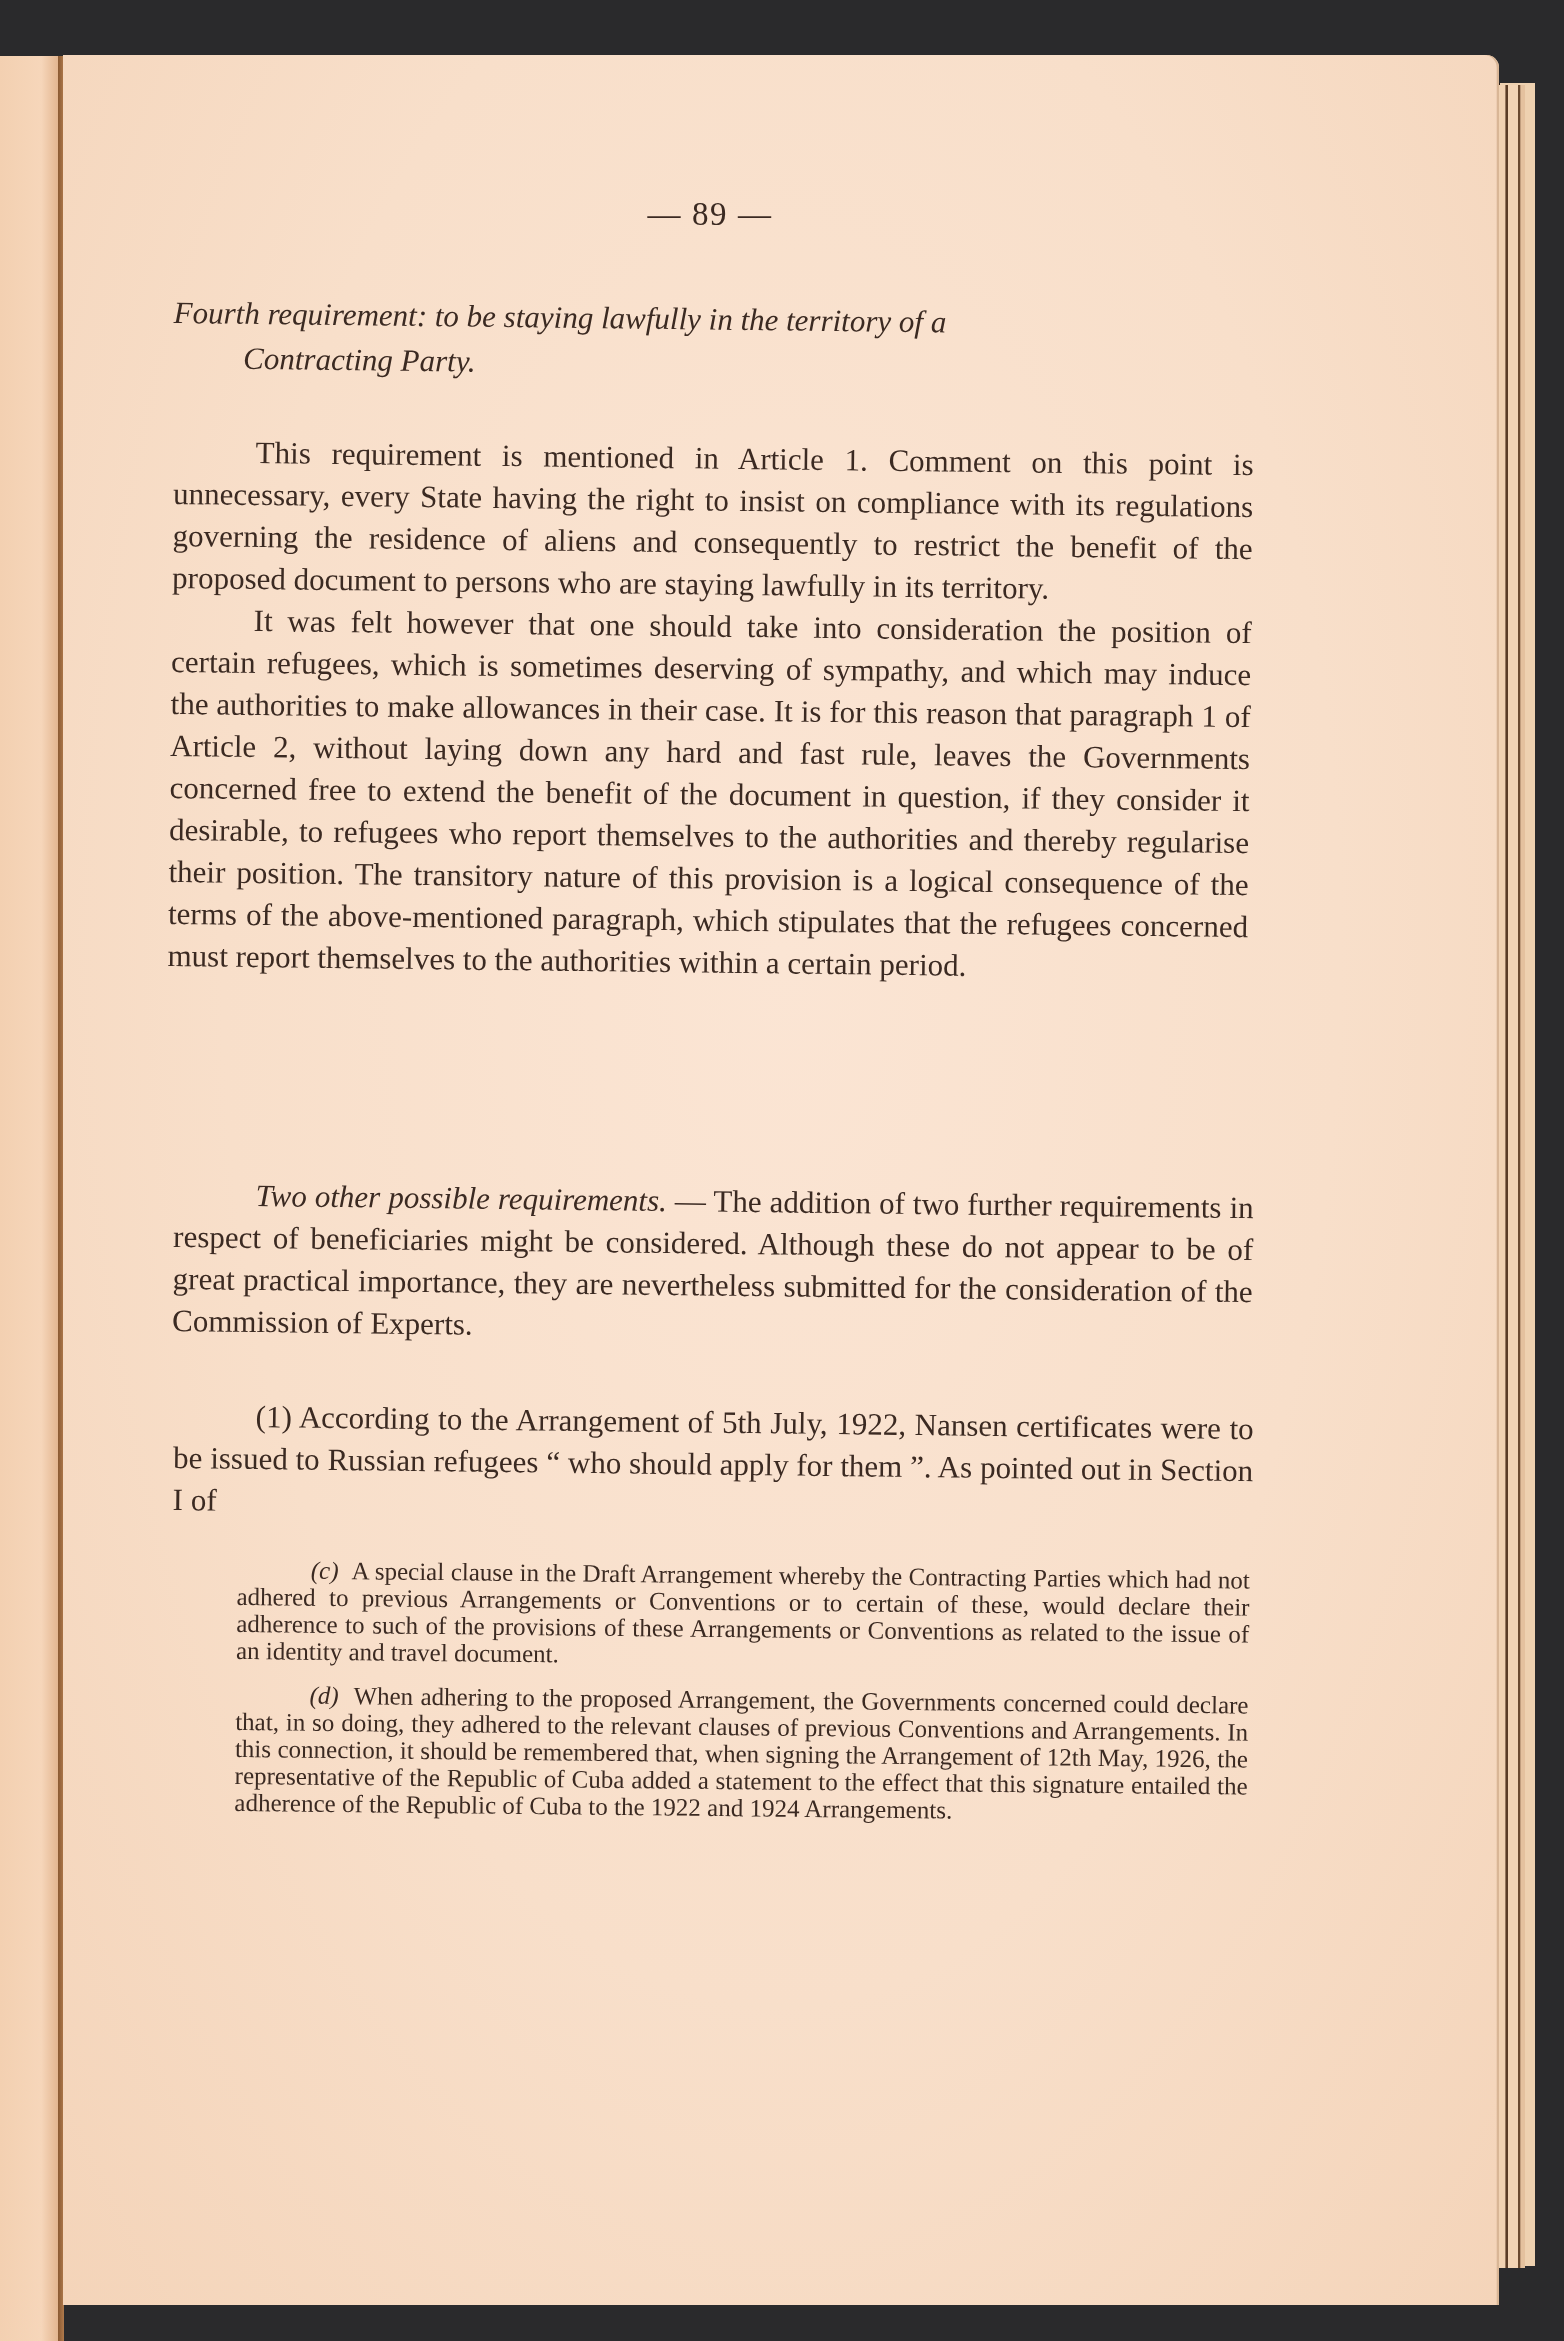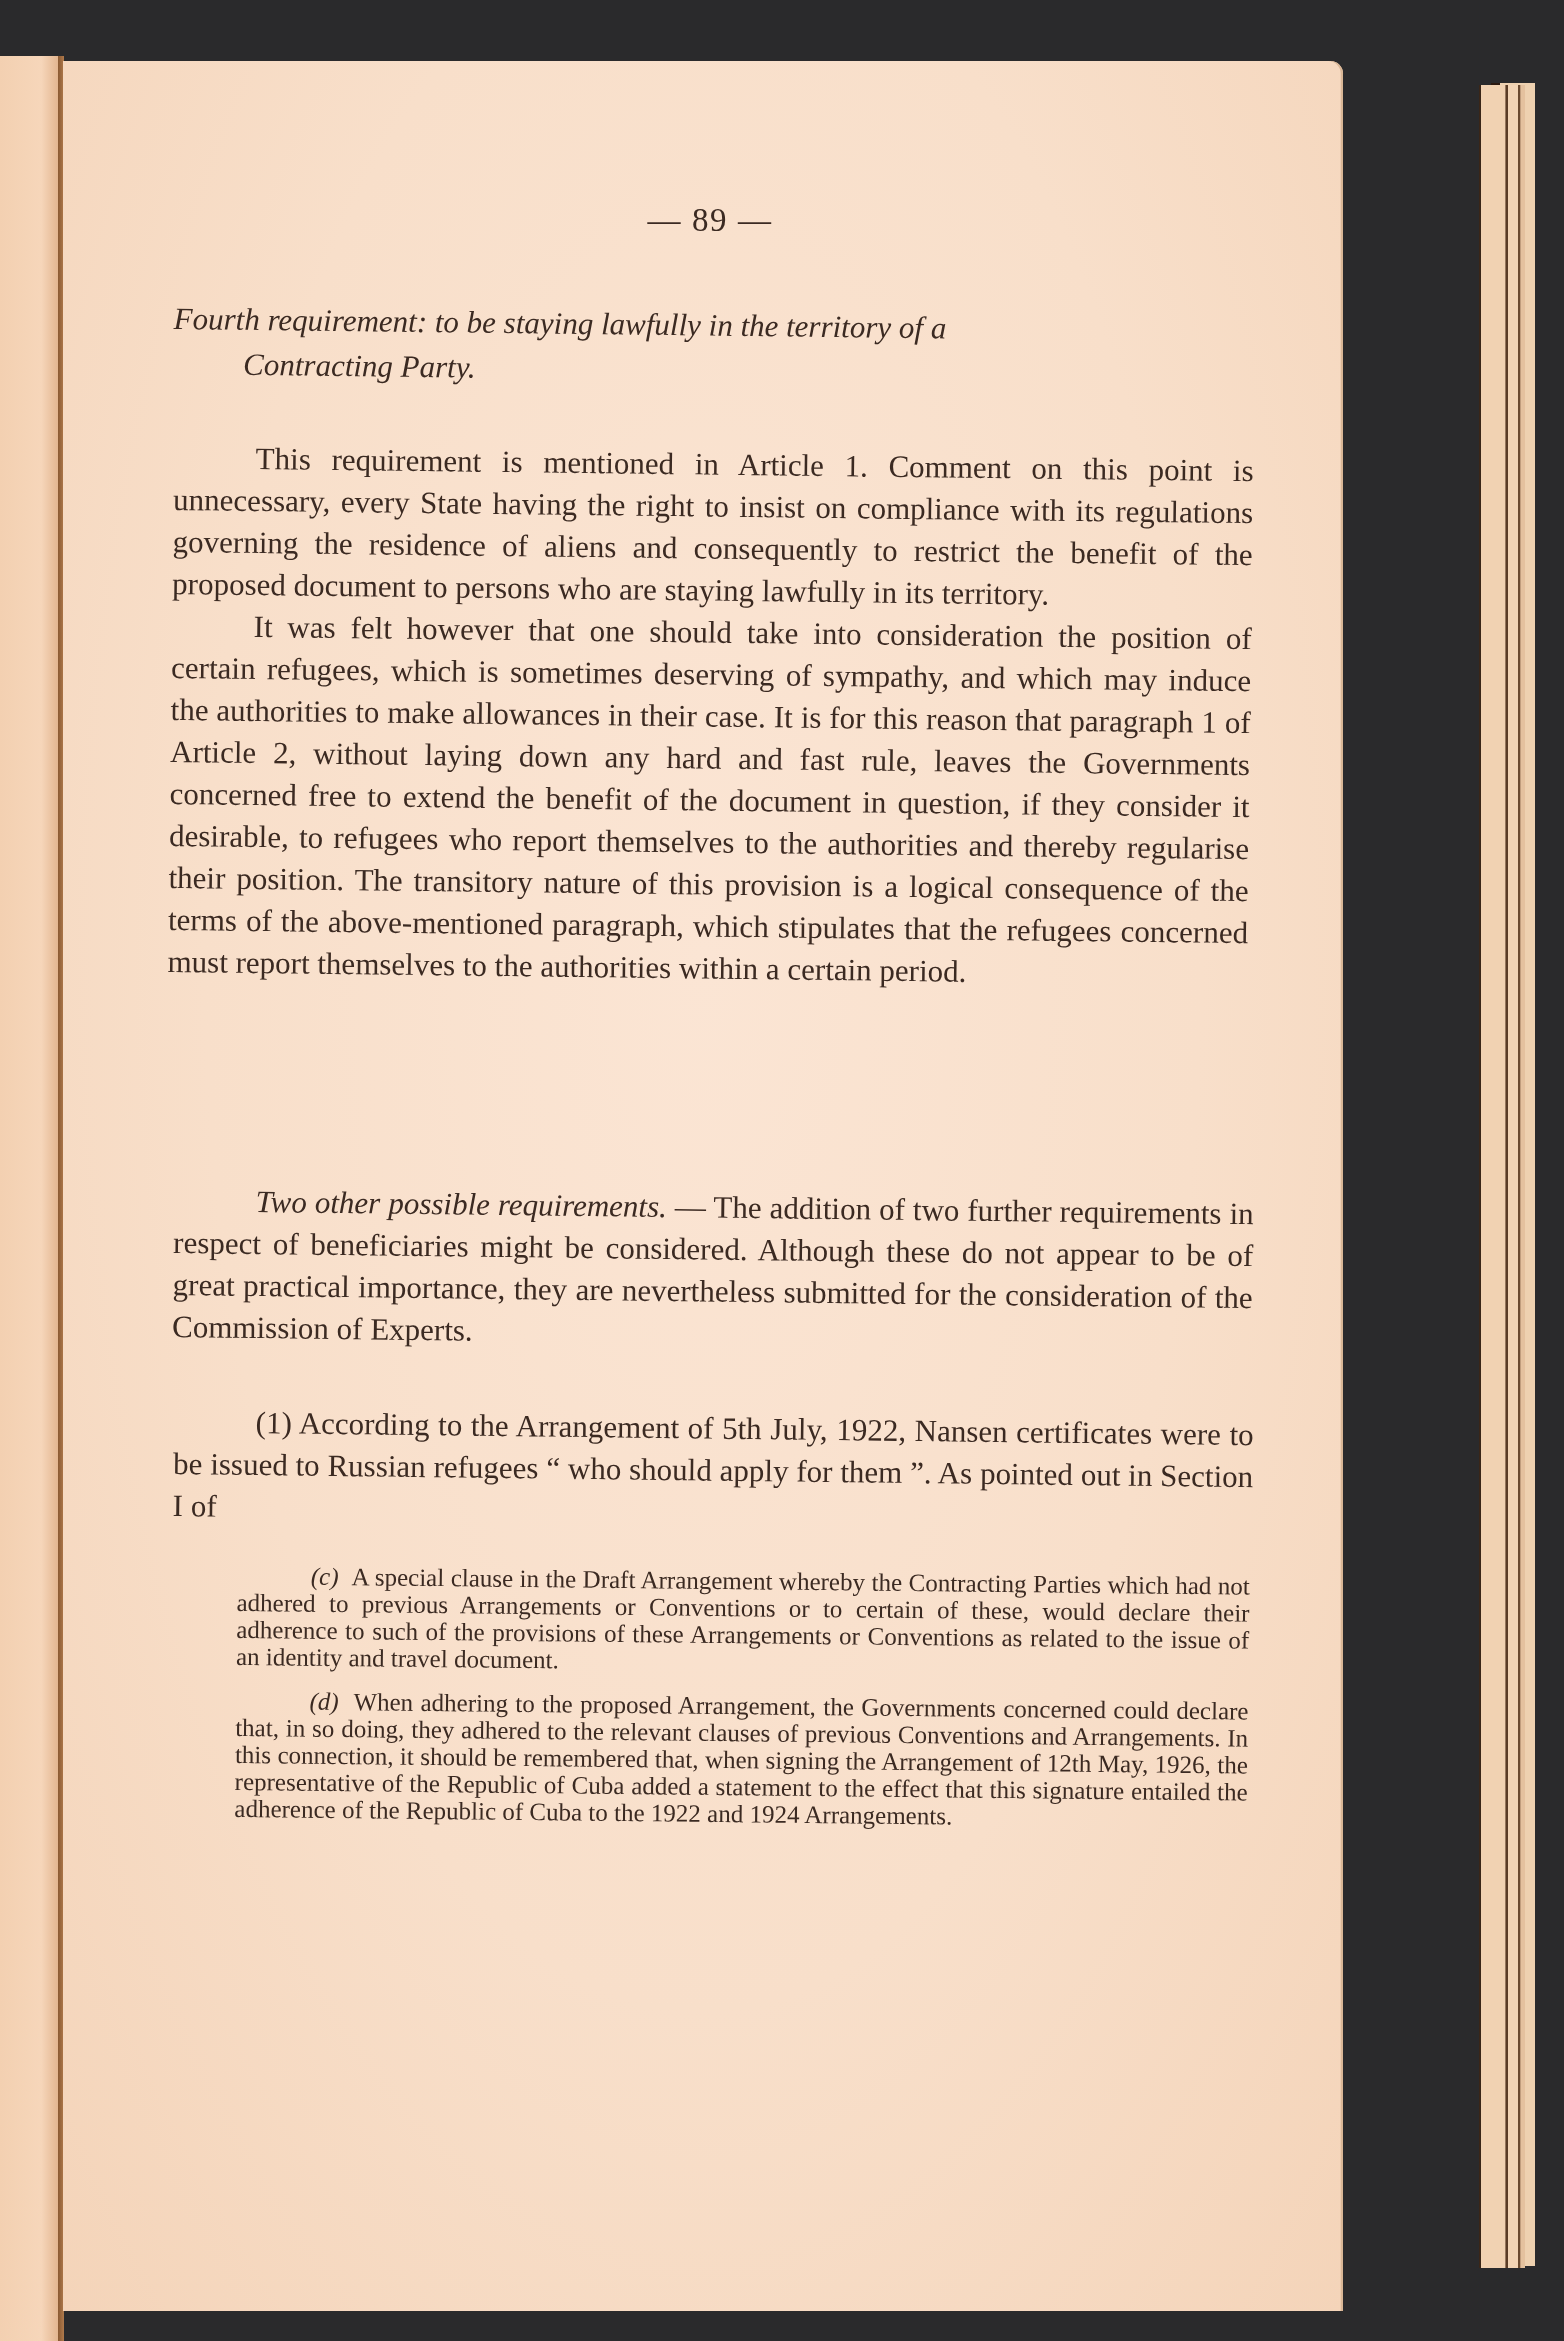--- a/index.html
+++ b/index.html
@@ -20,21 +20,21 @@
       position: absolute; left: 1479px; top: 85px; width: 44px; height: 2183px;
       background: #f1d2b2;
       border-left: 2.3px solid #3a2618;
       box-shadow: inset -4.7px 0 0 #e4c19e, inset -7px 0 0 #6a4a30, inset -17px 0 0 #f2d4b5, inset -19.6px 0 0 #5a3c26;
     }
     .stack-back {
       position: absolute; left: 1491px; top: 83px; width: 35px; height: 2183px;
       background: #eed1b0; border-left: 9.4px solid #2c1a10;
     }
     .page {
-      position: absolute; left: 63px; top: 61px; width: 1280px; height: 2250px;
+      position: absolute; left: 63px; top: 55px; width: 1436px; height: 2250px;
       background: radial-gradient(ellipse at 50% 40%, #fbe5d4 0%, #f8dfca 55%, #f4d4b9 100%);
       border-top-right-radius: 12.5px;
       box-shadow: inset -2.3px 0 0 #d9b696;
       font-family: Liberation Serif, serif;
     }
     .content {
       position: absolute; left: 111px; top: 0; width: 1072px; color: #3b2a22;
     }
     .page-number {
       position: absolute; left: 0; width: 1072px; top: 141px; text-align: center;

